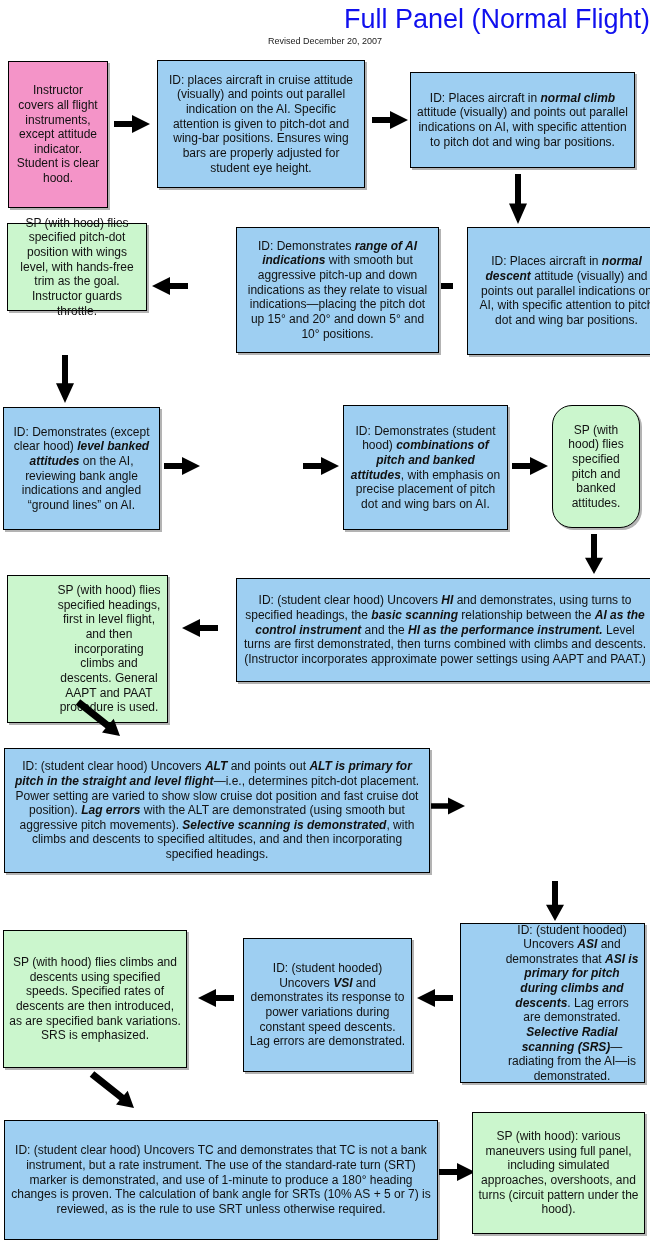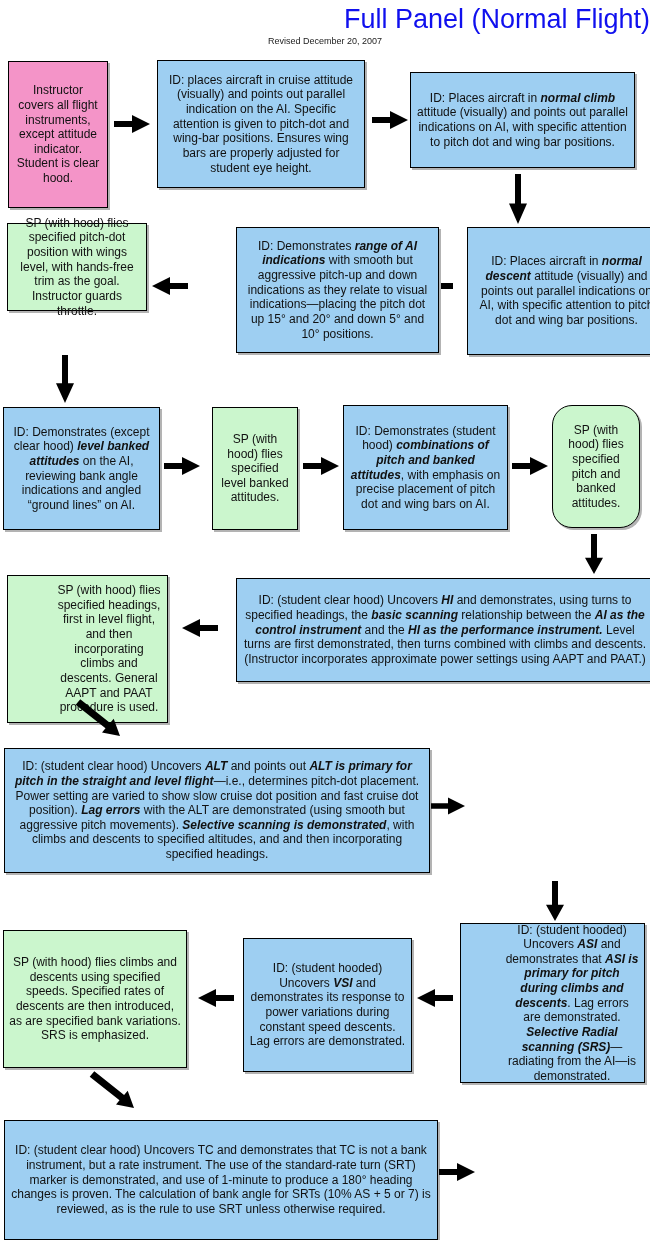--- a/index.html
+++ b/index.html
@@ -93,23 +93,20 @@
   <svg class="arr" style="left:55px;top:355px" width="20" height="48" viewBox="0 0 20 44" preserveAspectRatio="none">
       <polygon points="7,0 13,0 13,26 19,26 10,44 1,26 7,26"></polygon>
     </svg>
 
   <div class="box blue b7">
       <div><span>ID: Demonstrates (except clear hood) </span><span class="em">level banked attitudes</span><span> on the AI, reviewing bank angle indications and angled “ground lines” on AI.</span></div>
     </div>
   <svg class="arr" style="left:164px;top:456px" width="36" height="20" viewBox="0 0 36 20">
       <polygon points="0,7 18,7 18,1 36,10 18,19 18,13 0,13"></polygon>
     </svg>
-  <div class="box green b8">
-      <div><span>SP (with hood) flies specified level banked attitudes.</span></div>
-    </div>
   <svg class="arr" style="left:303px;top:456px" width="36" height="20" viewBox="0 0 36 20">
       <polygon points="0,7 18,7 18,1 36,10 18,19 18,13 0,13"></polygon>
     </svg>
   <div class="box blue b9">
       <div><span>ID: Demonstrates (student hood) </span><span class="em">combinations of pitch and banked attitudes</span><span>, with emphasis on precise placement of pitch dot and wing bars on AI.</span></div>
     </div>
   <svg class="arr" style="left:512px;top:456px" width="36" height="20" viewBox="0 0 36 20">
       <polygon points="0,7 18,7 18,1 36,10 18,19 18,13 0,13"></polygon>
     </svg>
   <div class="box green b10">
@@ -160,14 +157,17 @@
   <svg class="arr" style="left:88px;top:1070px" width="48" height="48" viewBox="0 0 48 48">
       <polygon points="1.7,6.7 31.5,30.3 28,34.4 46,38 39.7,20.8 36.1,24.9 6.3,1.3"></polygon>
     </svg>
 
   <div class="box blue b18">
       <div><span>ID: (student clear hood) Uncovers TC and demonstrates that TC is not a bank instrument, but a rate instrument.  The use of the standard-rate turn (SRT) marker is demonstrated, and use of 1-minute to produce a 180° heading changes is proven.  The calculation of bank angle for SRTs (10% AS + 5 or 7) is reviewed, as is the rule to use SRT unless otherwise required.</span></div>
     </div>
   <svg class="arr" style="left:439px;top:1162px" width="36" height="20" viewBox="0 0 36 20">
       <polygon points="0,7 18,7 18,1 36,10 18,19 18,13 0,13"></polygon>
     </svg>
+  <div class="box green b19">
+      <div><span>SP (with hood): various maneuvers using full panel, including simulated approaches, overshoots, and turns (circuit pattern under the hood).</span></div>
+    </div>
 
 </div>
 
 </body></html>

